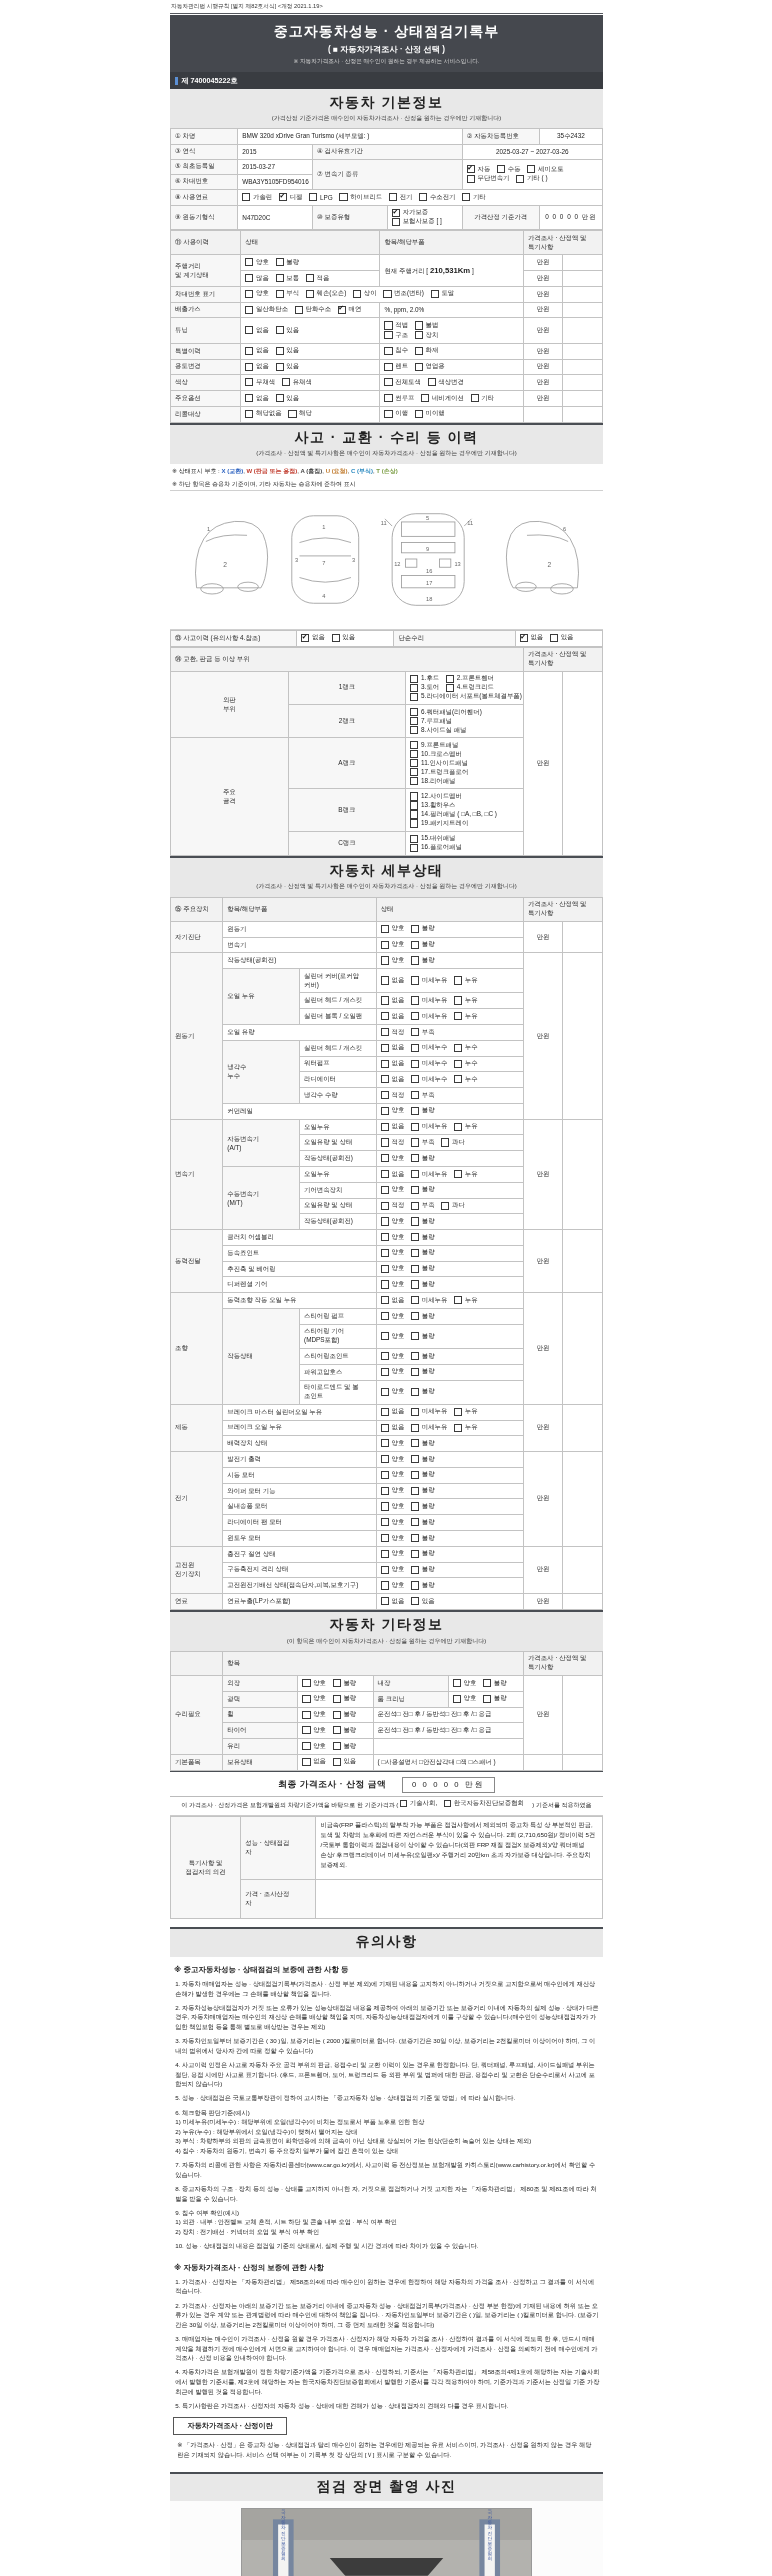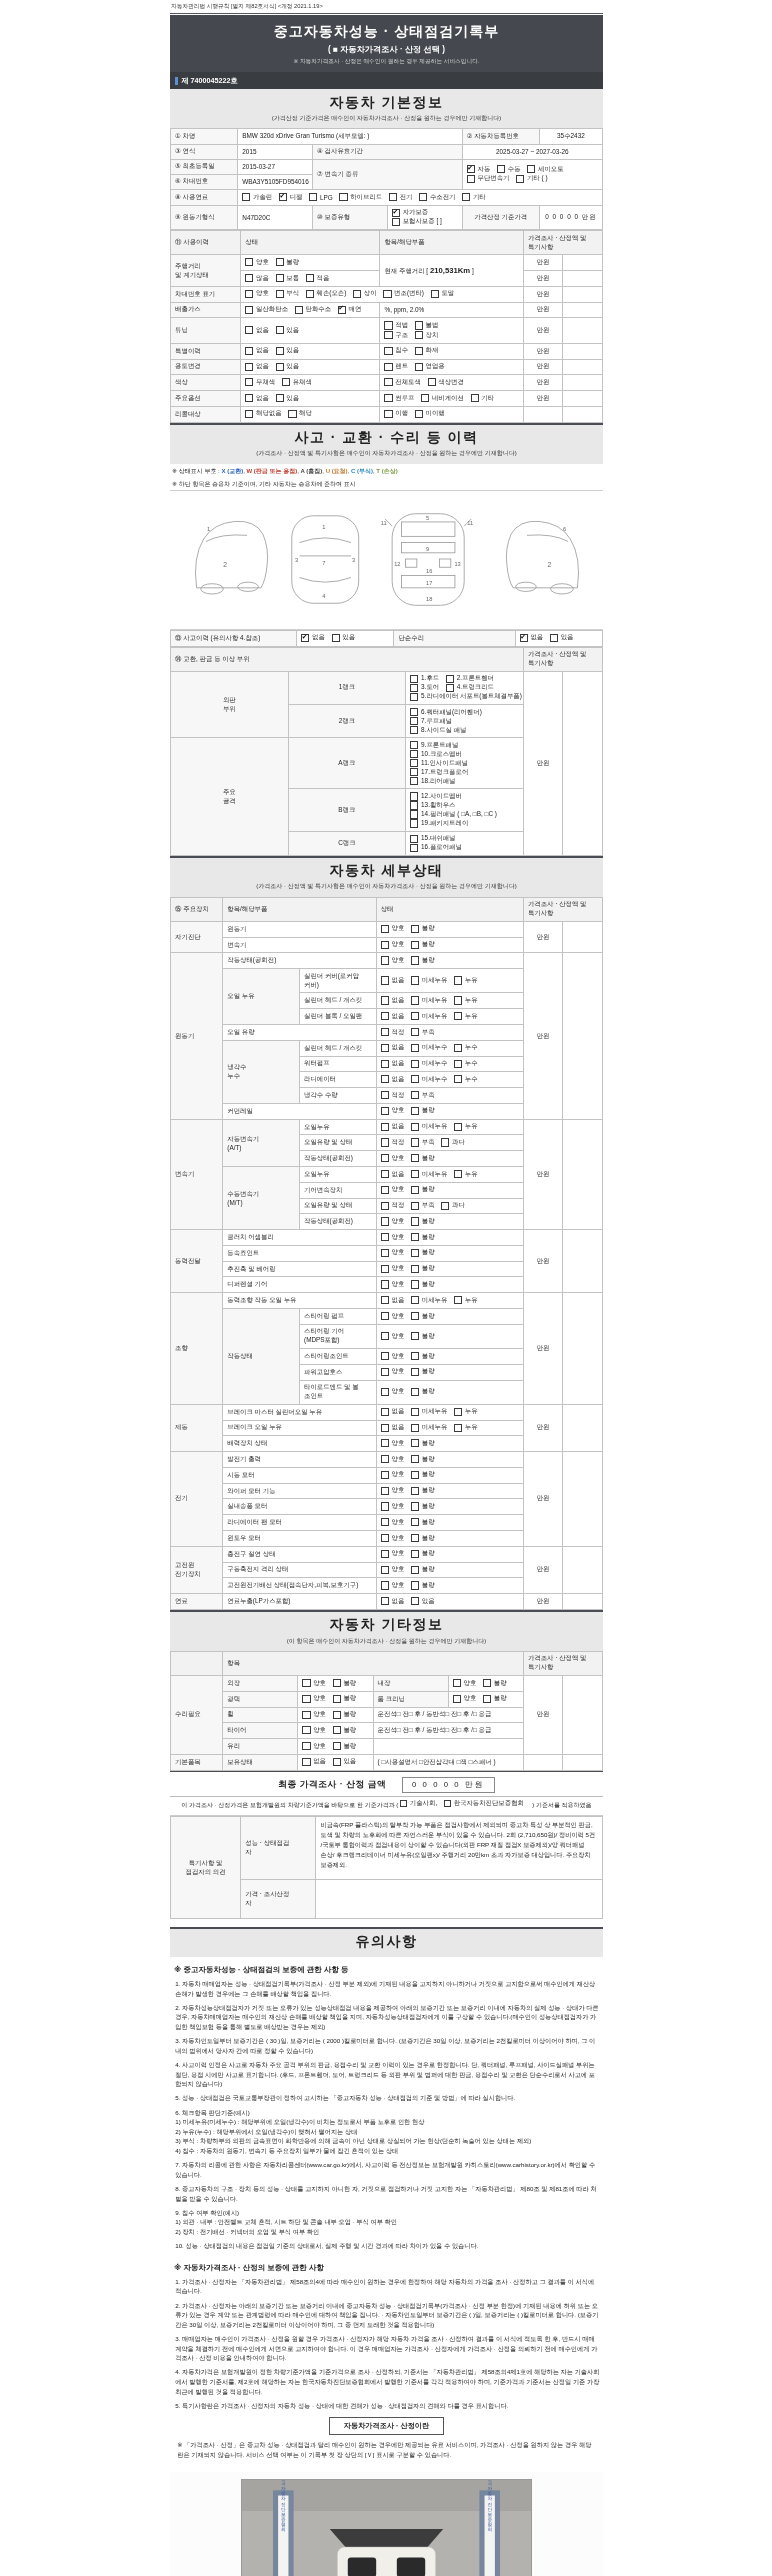--- a/index.html
+++ b/index.html
@@ -42,21 +42,21 @@
   .finalrow{border-top:1.5px solid #4a4e54;border-bottom:0.5px solid #bbb;padding:5.2px 0 3.1px;text-align:center;}
   .finalrow .fl{font-size:8.8px;font-weight:bold;letter-spacing:0.5px;margin-right:13px;}
   .finalrow .fv{display:inline-block;border:0.5px solid #888;padding:2.1px 9.3px;font-size:7.7px;letter-spacing:2.1px;}
   .finalnote{font-size:6px;text-align:center;padding:2.1px 0 5.2px;border-bottom:0.5px solid #ccc;}
   .finalnote .cb{width:5.2px;height:5.2px;border-width:0.8px;vertical-align:-0.5px;}
   
   .notice-wrap{padding:1px 3.1px 5.2px;}
   .notice-head{font-size:7.5px;font-weight:bold;padding:7.2px 1px 4.1px;}
   .notice-item{font-size:6.2px;line-height:1.55;margin:0 0 4.6px 2.1px;white-space:pre-line;color:#222;}
   .kbox{border:0.8px solid #555;display:inline-block;padding:3.1px 13.4px;font-size:7.2px;font-weight:bold;}
-  .kbox-wrap{text-align:center;margin:6.2px 0 4.1px;}
+  .kbox-wrap{text-align:left;margin:6.2px 0 4.1px;}
   .kbox-text{font-size:6.2px;line-height:1.55;padding:1px 4.1px 7.2px;white-space:pre-line;}
   
   .photo-area{text-align:center;padding:7.2px 0 5.2px;background:#fcfcfc;}
   .photo{display:block;margin:0 auto 8.2px;border:0.5px solid #999;}
   .vtext{font-size:9px;fill:#3a56a0;writing-mode:tb;letter-spacing:1px;}
 </style>
 </head>
 <body>
 
 <div class="doc">
@@ -1494,20 +1494,23 @@
         <div class="notice-item">3.  매매업자는 매수인이 가격조사 · 산정을 원할 경우 가격조사 · 산정자가 해당 자동차 가격을 조사 · 산정하여 결과를 이 서식에 적도록 한 후, 반드시 매매계약을 체결하기 전에 매수인에게 서면으로 고지하여야 합니다. 이 경우 매매업자는 가격조사 · 산정자에게 가격조사 · 산정을 의뢰하기 전에 매수인에게 가격조사 · 산정 비용을 안내하여야 합니다.</div>
         <div class="notice-item">4.  자동차가격은 보험개발원이 정한 차량기준가액을 기준가격으로 조사 · 산정하되, 기준서는 「자동차관리법」 제58조의4제1호에 해당하는 자는 기술사회에서 발행한 기준서를, 제2호에 해당하는 자는 한국자동차진단보증협회에서 발행한 기준서를 각각 적용하여야 하며, 기준가격과 기준서는 산정일 기준 가장 최근에 발행된 것을 적용합니다.</div>
         <div class="notice-item">5.  특기사항란은 가격조사 · 산정자의 자동차 성능 · 상태에 대한 견해가 성능 · 상태점검자의 견해와 다를 경우 표시합니다.</div>
       </div>
     <div class="kbox-wrap">
       <span class="kbox">자동차가격조사 · 산정이란</span>
     </div>
     <div class="kbox-text">※ 「가격조사 · 산정」은 중고차 성능 · 상태점검과 달리 매수인이 원하는 경우에만 제공되는 유료 서비스이며, 가격조사 · 산정을 원하지 않는 경우 해당 란은 기재되지 않습니다. 서비스 선택 여부는 이 기록부 첫 장 상단의 [Ｖ] 표시로 구분할 수 있습니다.</div>
   </div>
 
+  <div class="secbar">
+    <h2>점검 장면 촬영 사진</h2>
+  </div>
   <div class="photo-area">
 
     <svg class="photo" width="289" height="160" viewBox="0 0 560 310">
       <rect width="560" height="310" fill="#b3b2ae"></rect>
       <rect y="210" width="560" height="100" fill="#7c7c78"></rect>
       <rect x="0" y="0" width="560" height="60" fill="#a5a4a0"></rect>
 
       <rect x="60" y="20" width="40" height="270" fill="#76869f"></rect>
       <rect x="460" y="20" width="40" height="270" fill="#76869f"></rect>
       <rect x="70" y="30" width="20" height="240" fill="#f4f4f2"></rect>

